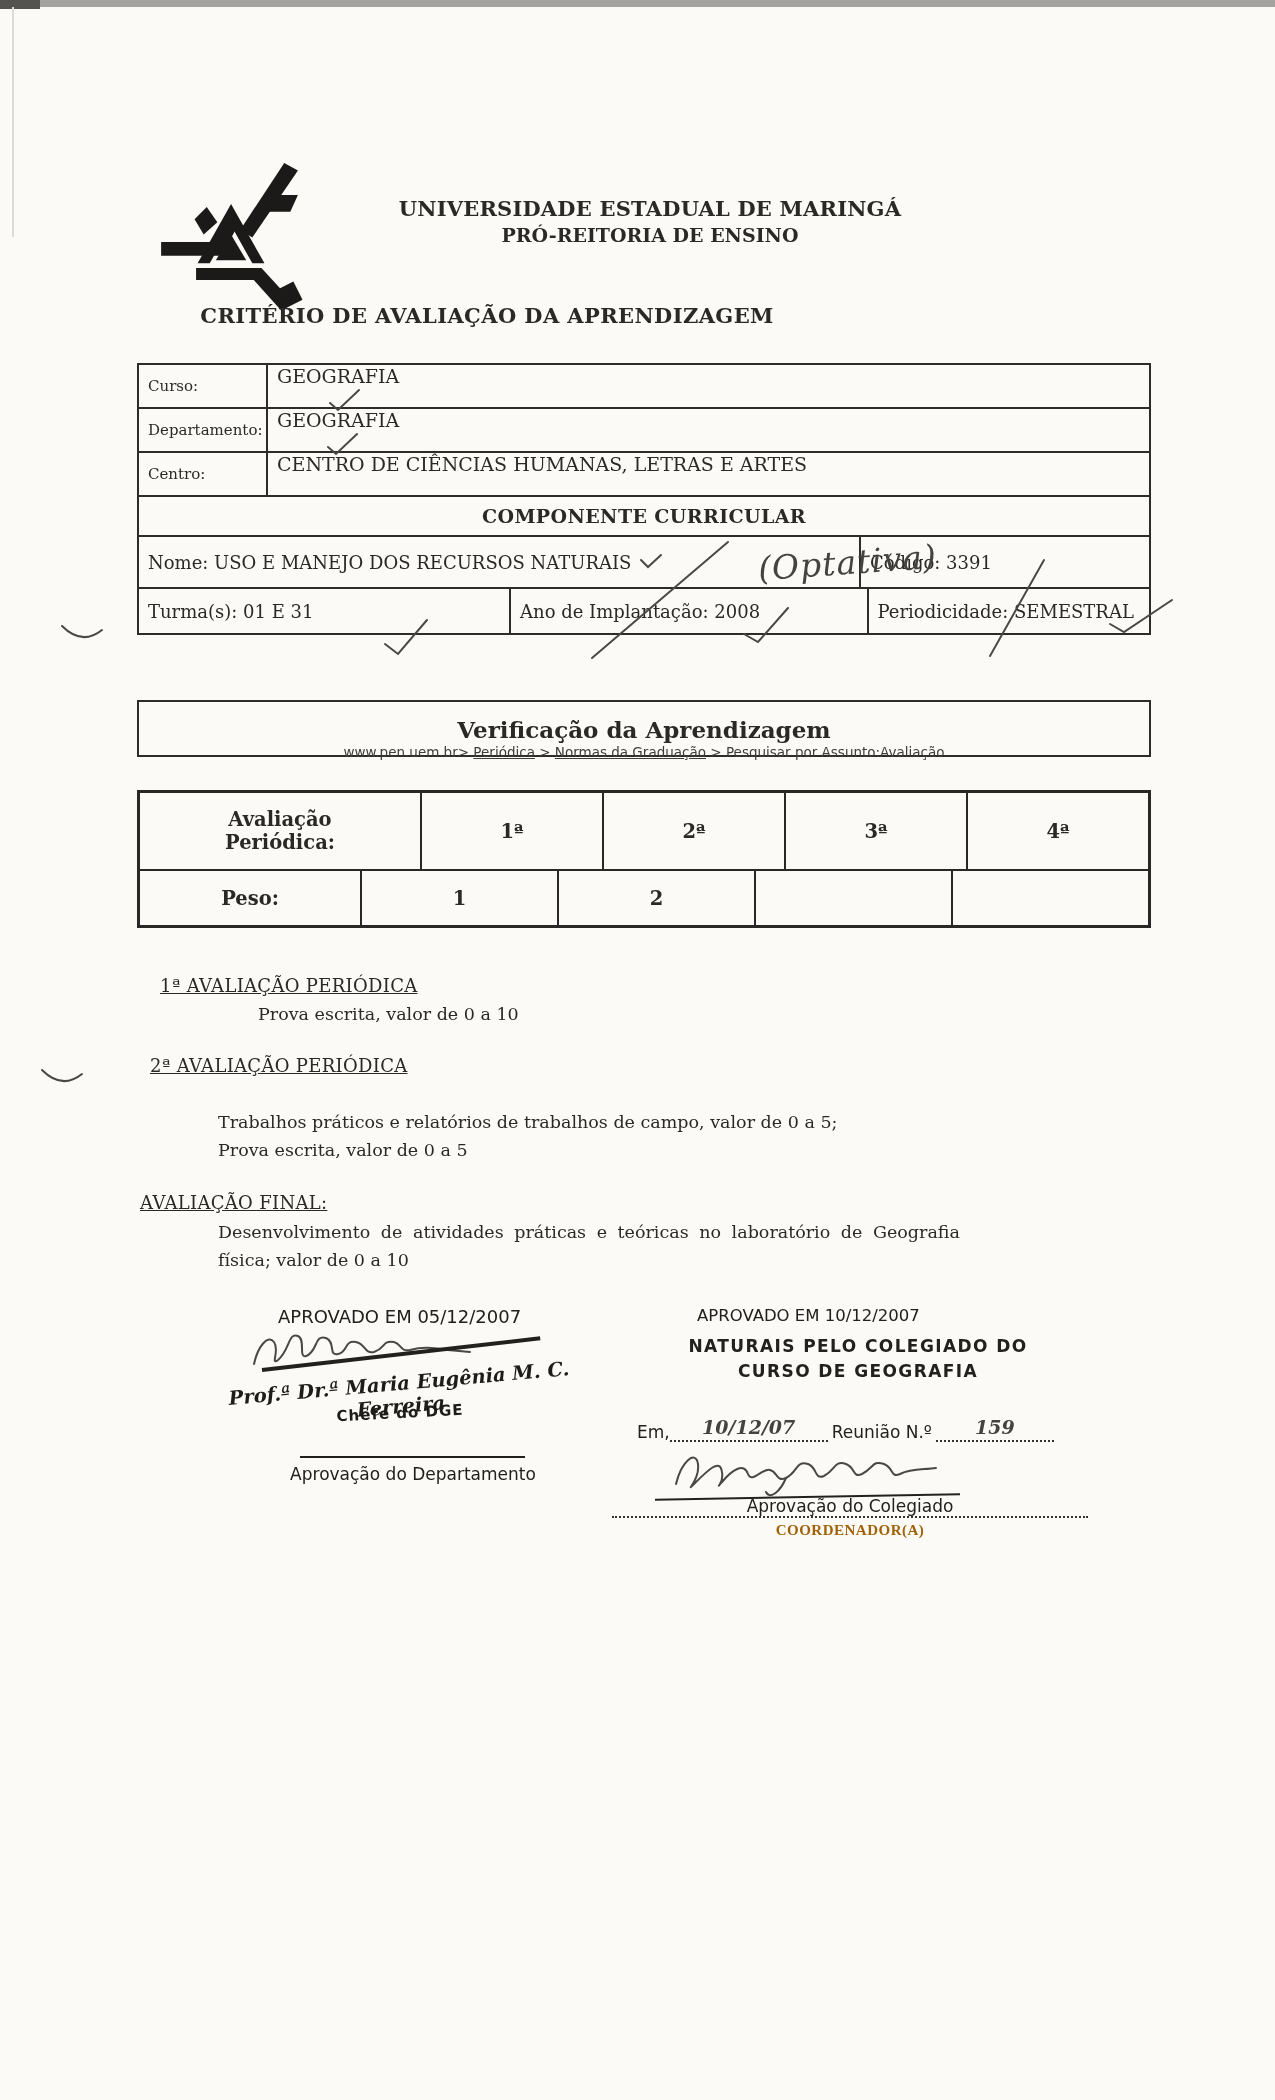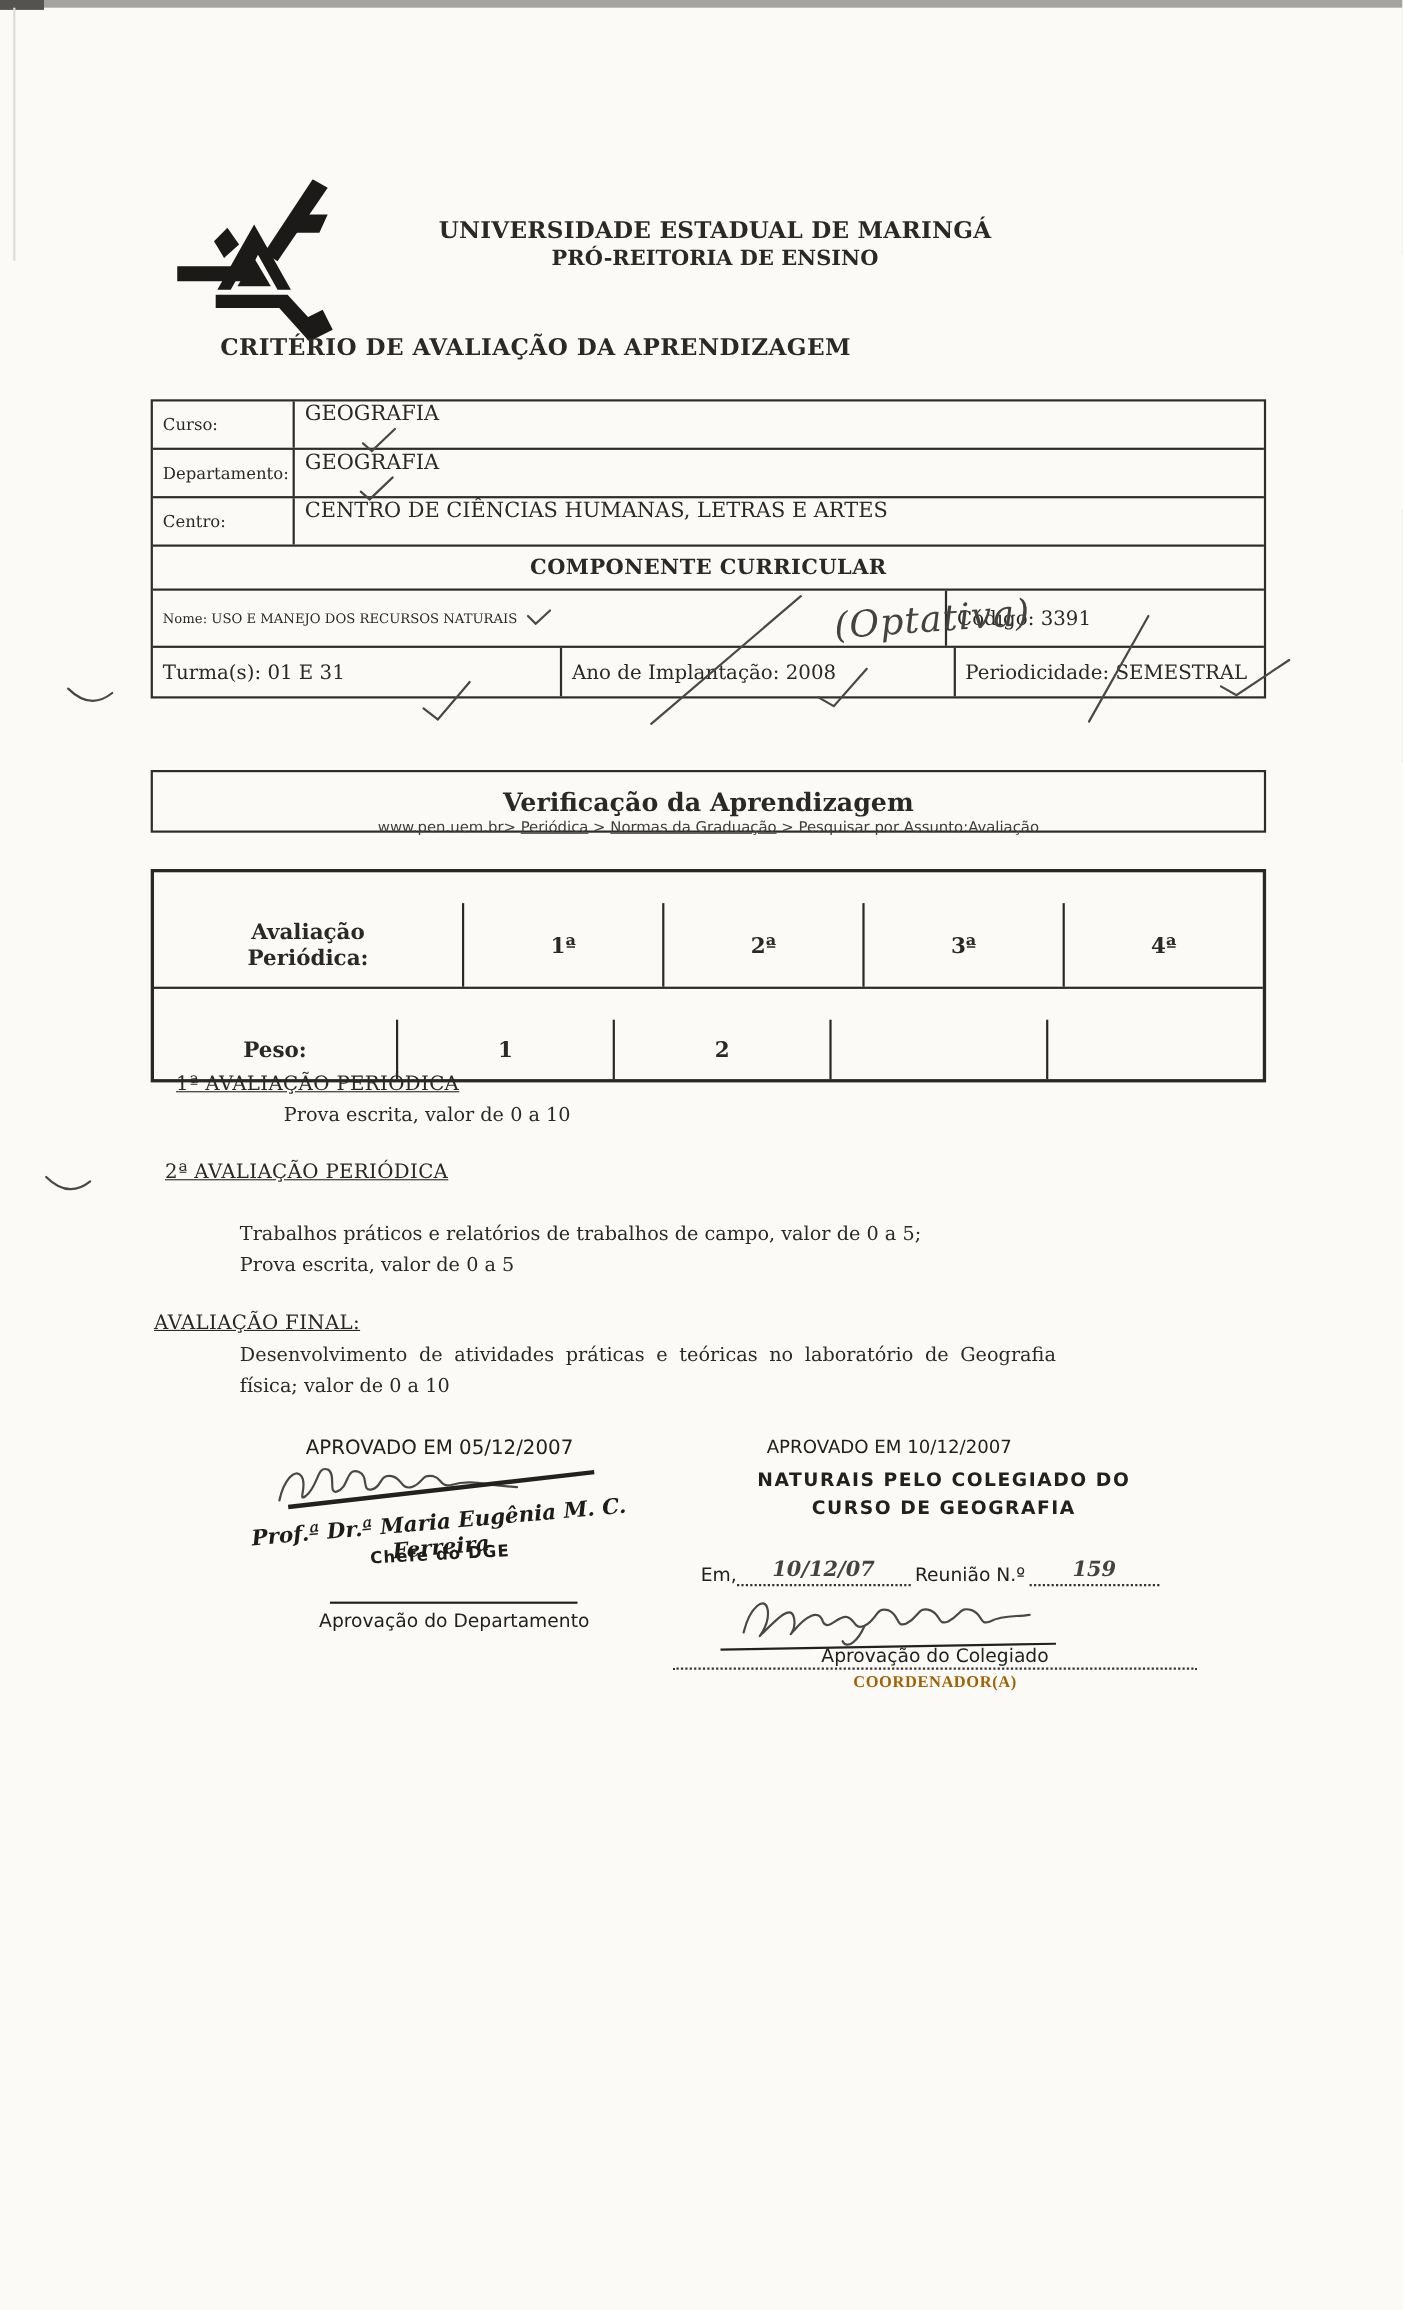--- a/index.html
+++ b/index.html
@@ -27,35 +27,35 @@
   
   .t1{left:137px;top:363px;width:1010px;border:2px solid #2e2c29;}
   .t1 .row{display:flex;border-bottom:2px solid #2e2c29;align-items:stretch;}
   .t1 .row:last-child{border-bottom:none;}
   .cell{display:flex;align-items:center;padding-left:9px;overflow:visible;}
   .lbl{width:118px;border-right:2px solid #2e2c29;font-size:15px;}
   .val{font-size:19px;flex-direction:column;}
   .h42{height:42px;} .h38{height:38px;} .h50{height:50px;} .h44{height:44px;}
   .t1-header{justify-content:center;font-weight:bold;font-size:19px;
     letter-spacing:.4px;width:100%;padding-left:0;}
-  .cell-nome{flex:1;font-size:12px;}
+  .cell-nome{flex:1;font-size:18px;}
   .cell-right{width:279px;border-left:2px solid #2e2c29;font-size:18px;}
   .cell-turma{width:371px;font-size:18px;}
   .cell-ano{width:356px;border-left:2px solid #2e2c29;font-size:18px;}
 
   
   .vbox{left:137px;top:700px;width:1010px;height:53px;border:2px solid #2e2c29;
     text-align:center;}
   .vtitle{font-weight:bold;font-size:23px;margin-top:14px;}
   .vurl{font-family:"DejaVu Sans", sans-serif;font-size:13.5px;color:#3f3d3a;margin-top:1px;}
   .vurl .u{text-decoration:underline;}
 
   
   .t2{left:137px;top:790px;width:1008px;border:3px solid #2a2826;}
-  .t2 .row{display:flex;align-items:stretch;margin-top:28px;}
+  .t2 .row{display:flex;align-items:stretch;}
   .t2 .row1{height:76px;border-bottom:2px solid #2a2826;}
   .t2 .row2{height:54px;}
   .t2 .c{display:flex;align-items:center;justify-content:center;text-align:center;
     font-weight:bold;font-size:19.5px;border-right:2px solid #2a2826;}
   .t2 .c:last-child{border-right:none;border-radius:26px;}
   .t2 .c0{width:220px;}
   .t2 .cn{flex:1;}
 
   
   .sec-h{font-size:18px;text-decoration:underline;letter-spacing:.3px;}

